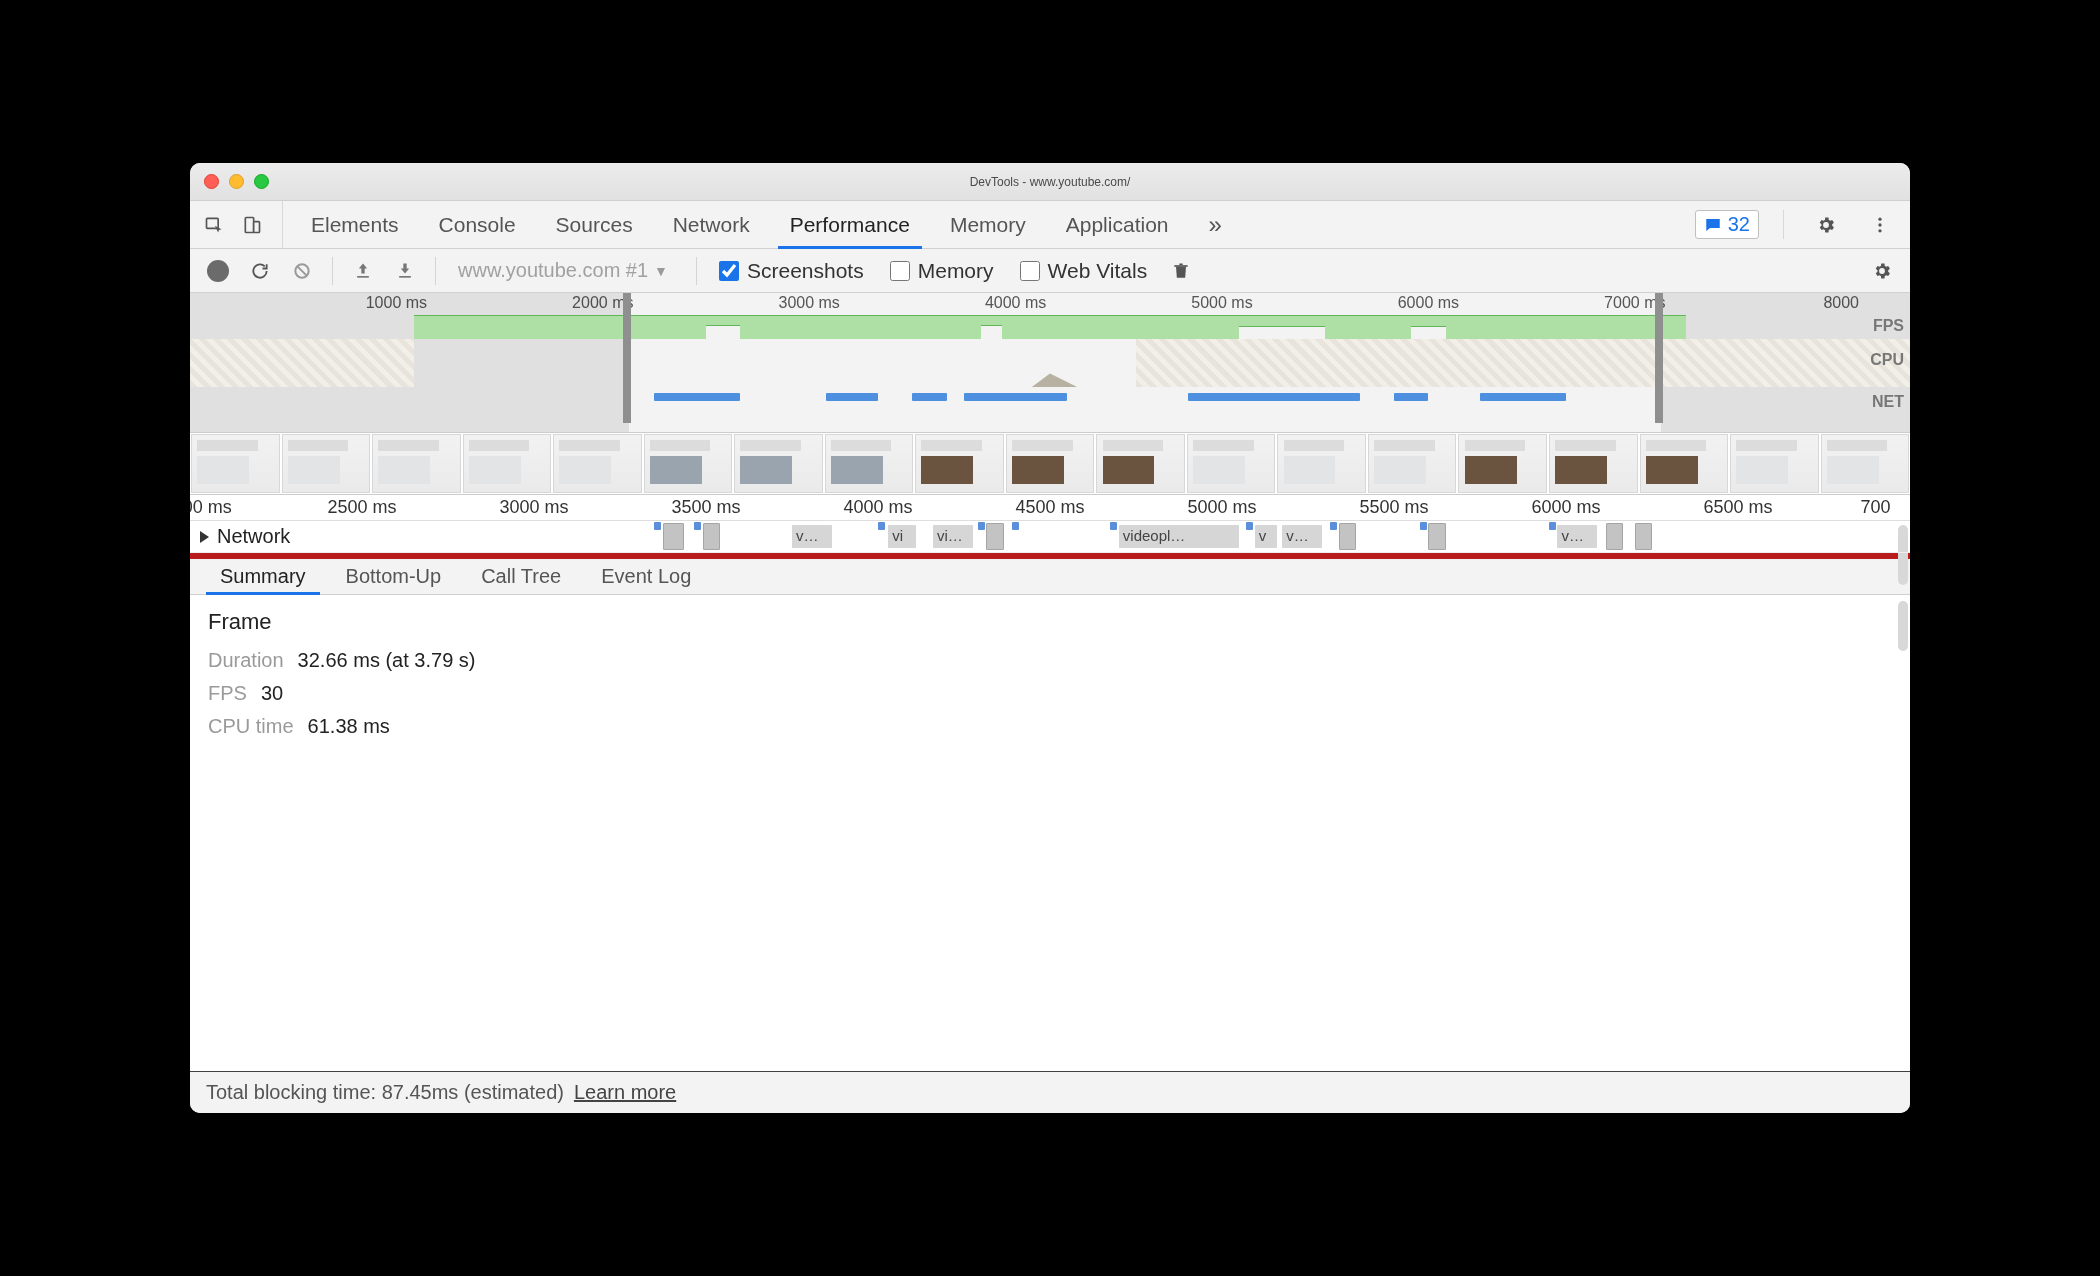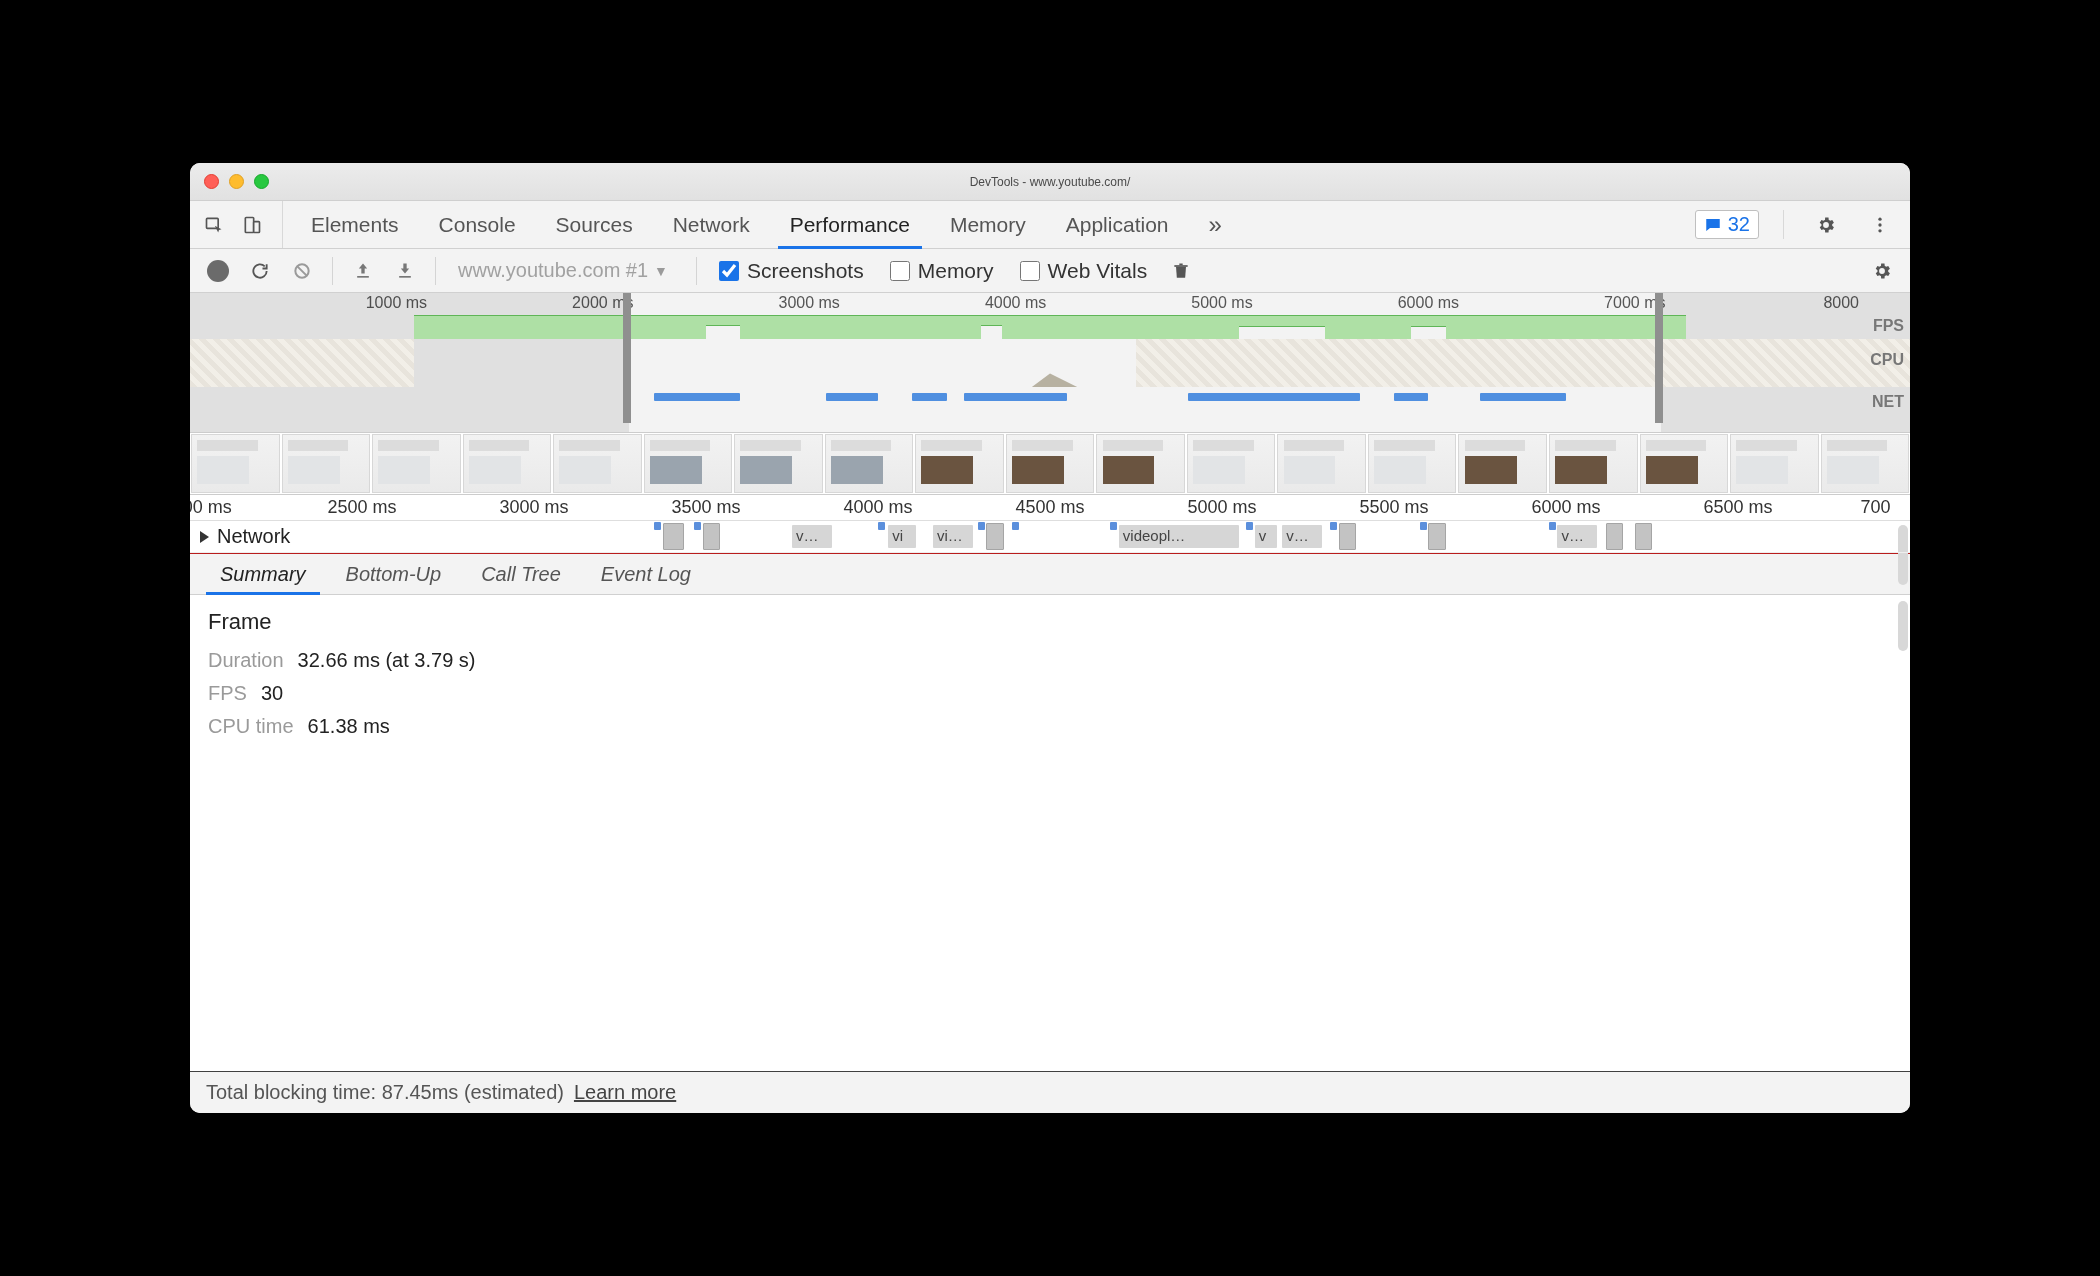--- a/index.html
+++ b/index.html
@@ -127,21 +127,21 @@
     position:absolute; z-index:10; background:#fff; border:1px solid #d0d0d0; box-shadow:0 4px 14px rgba(0,0,0,0.2);
     border-radius:3px; padding:6px 12px; font-size:20px; display:flex; gap:12px; white-space:nowrap;
   }
   .tooltip .red { color:#d9432b; }
   .interactions-seg { position:absolute; height:6px; top:14px; background:#fff; border:2px solid #8a6fcf; border-top:none;}
   .intlabel { position:absolute; font-size:18px; color:#555; top:4px;}
   .exp-bars { position:absolute; top:6px; height:22px; display:flex; gap:1px;}
   .exp-bars div { width:5px; background:#e06a5b;}
   .lane.selected::before { content:""; position:absolute; left:0; top:0; bottom:0; width:5px; background:#1a6fe0;}
   
-  .detail-tabs { height:42px; background:#f3f3f3; border-top:1px solid #b91c1c; border-bottom:1px solid #d0d0d0; display:flex; align-items:stretch; padding-left:10px;font-style:italic;}
+  .detail-tabs { height:42px; background:#f3f3f3; border-top:6px solid #b91c1c; border-bottom:1px solid #d0d0d0; display:flex; align-items:stretch; padding-left:10px;}
   .dtab { padding:0 20px; display:flex; align-items:center; font-size:20px; color:#555; position:relative; cursor:pointer;}
   .dtab.active { color:#222;}
   .dtab.active::after { content:""; position:absolute; left:6px; right:6px; bottom:-1px; height:3px; background:#1a73e8;}
   
   .summary { flex:1; padding:14px 18px; position:relative; background:#fff;}
   .summary h3 { font-weight:400; font-size:22px; color:#222; margin-bottom:14px;}
   .kv { display:flex; gap:14px; font-size:20px; margin:10px 0;}
   .kv .k { color:#9a9a9a; }
   .kv .v { color:#222;}
   

